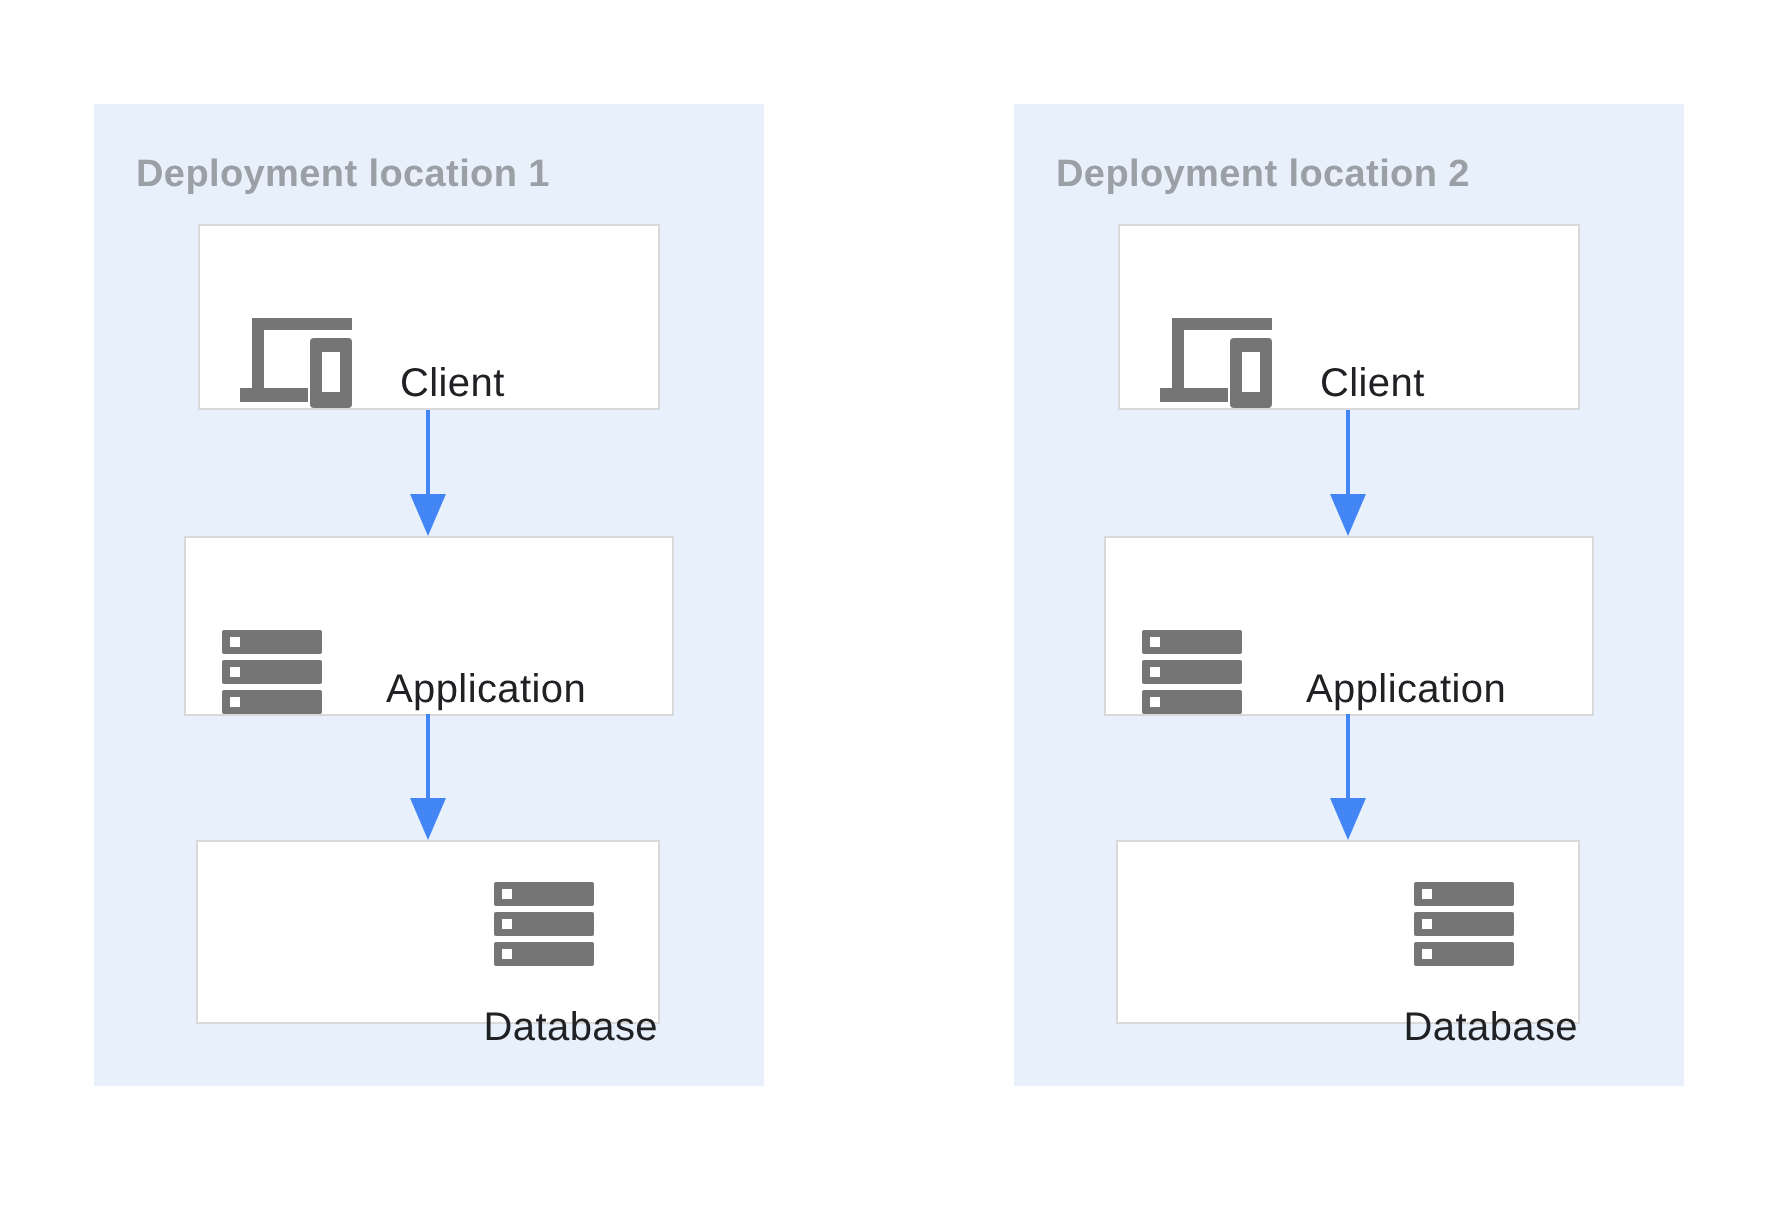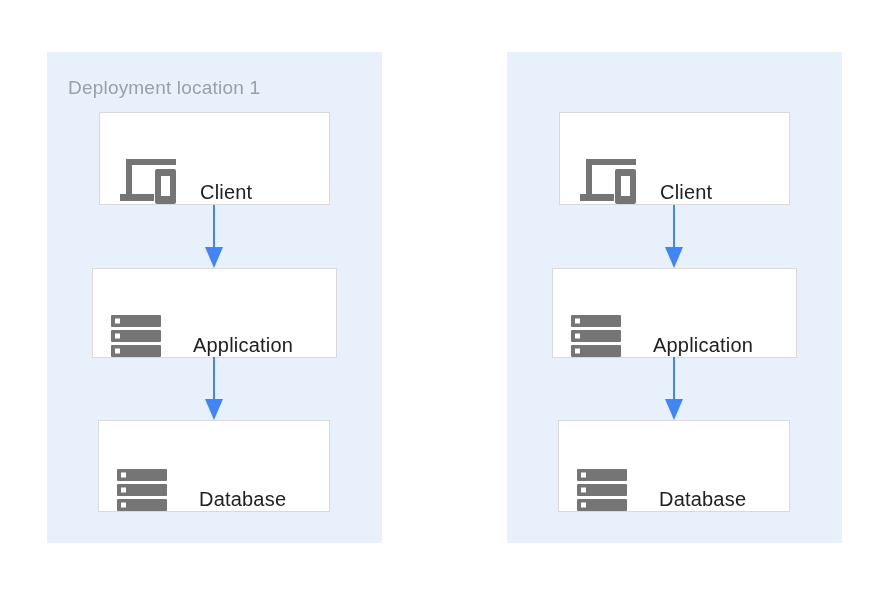--- a/index.html
+++ b/index.html
@@ -36,33 +36,34 @@
 
   .panel-title {
     position: absolute;
     left: 21px;
     top: 24px;
     font-size: 19px;
     line-height: 24px;
     color: var(--title-color);
     letter-spacing: 0.2px;
     white-space: nowrap;
+    font-weight: bold;
   }
 
   .node {
     position: absolute;
     background: var(--box-bg);
     border: 1px solid var(--box-border);
     display: flex;
     align-items: flex-end;
     padding-left: 18px;
   }
   .node.client   { left: 52px; top: 60px;  width: 231px; height: 93px; }
   .node.app      { left: 45px; top: 216px; width: 245px; height: 90px; }
-  .node.db       { left: 51px; top: 368px; width: 232px; height: 92px; }
+  .node.db       { left: 51px; top: 368px; width: 232px; height: 92px; flex-direction: column; }
 
   .icon-wrap {
     width: 82px;
     display: flex;
     align-items: center;
     justify-content: flex-start;
     color: var(--icon-color);
     flex: 0 0 82px;
   }
 
@@ -144,20 +145,21 @@
       <span class="icon-wrap">
         <svg width="50" height="42" viewBox="0 0 50 42" fill="currentColor">
             <use href="#server-glyph"></use>
           </svg>
       </span>
       <span class="node-label">Database</span>
     </div>
   </div>
 
   <div class="panel p2">
+    <div class="panel-title">Deployment location 2</div>
 
     <div class="node client">
       <span class="icon-wrap">
         <svg width="58" height="50" viewBox="0 0 58 50" fill="currentColor">
             <use href="#devices-glyph"></use>
           </svg>
       </span>
       <span class="node-label">Client</span>
     </div>
 

